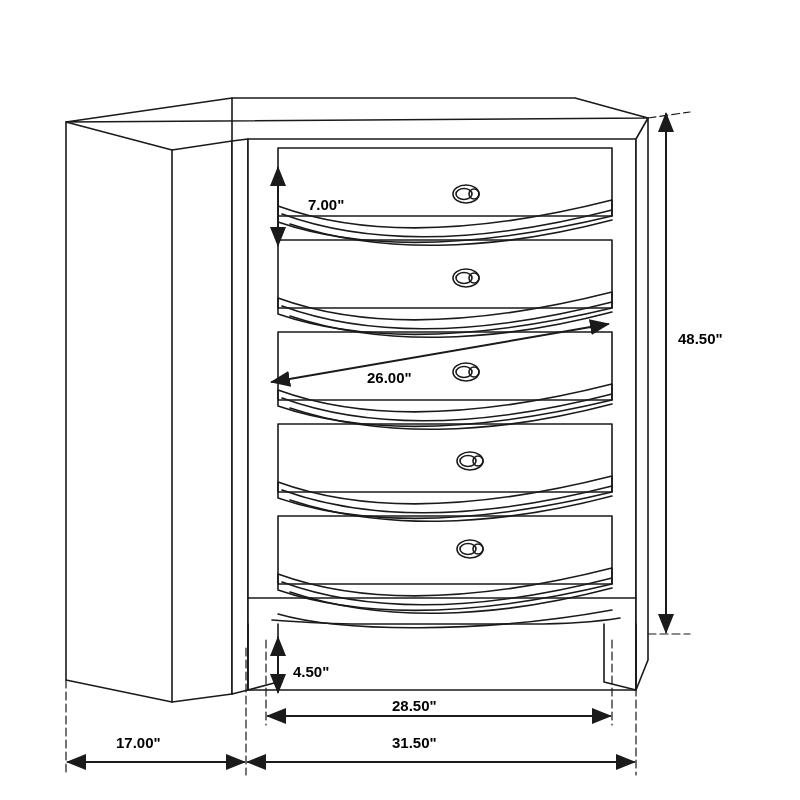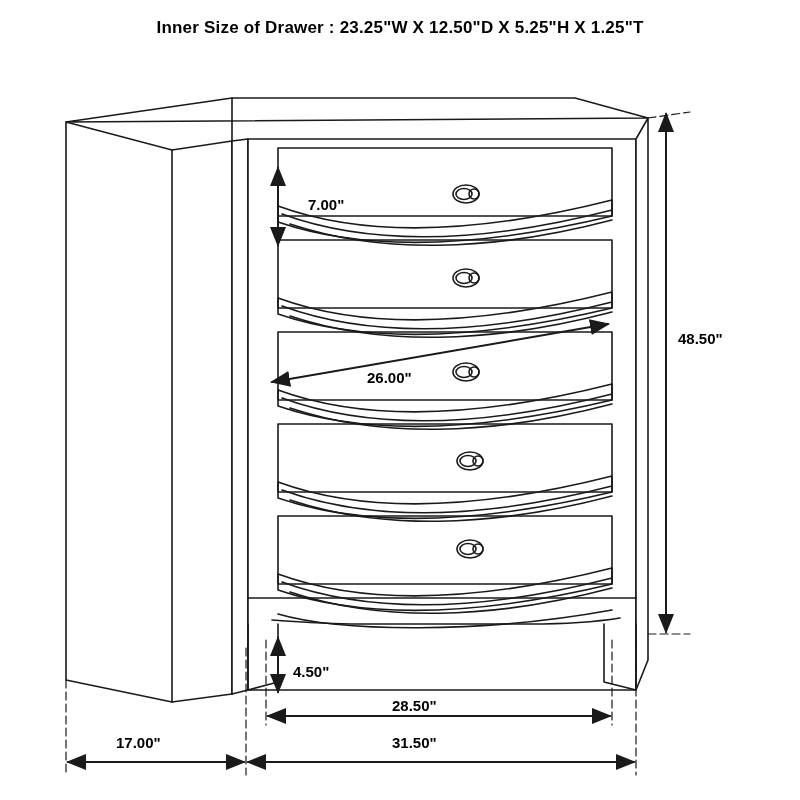--- a/index.html
+++ b/index.html
@@ -39,21 +39,20 @@
     font-weight: bold;
     color: #000000;
     white-space: nowrap;
   }
 </style>
 </head>
 <body>
 
 <div id="page">
 
-  <div id="title">Inner Size of Drawer : 23.25"W X 12.50"D X 5.25"H X 1.25"T</div>
 
   <svg id="drawing" viewBox="0 0 800 800">
     <g fill="none" stroke="#1a1a1a" stroke-width="1.6" stroke-linejoin="round" stroke-linecap="round">
 
       <g>
 
         <path d="M66,122 L232,98 L575,98 L648,118 Z" fill="#ffffff"></path>
 
         <path d="M66,122 L66,680 L172,702 L172,150 Z" fill="#ffffff"></path>
 

